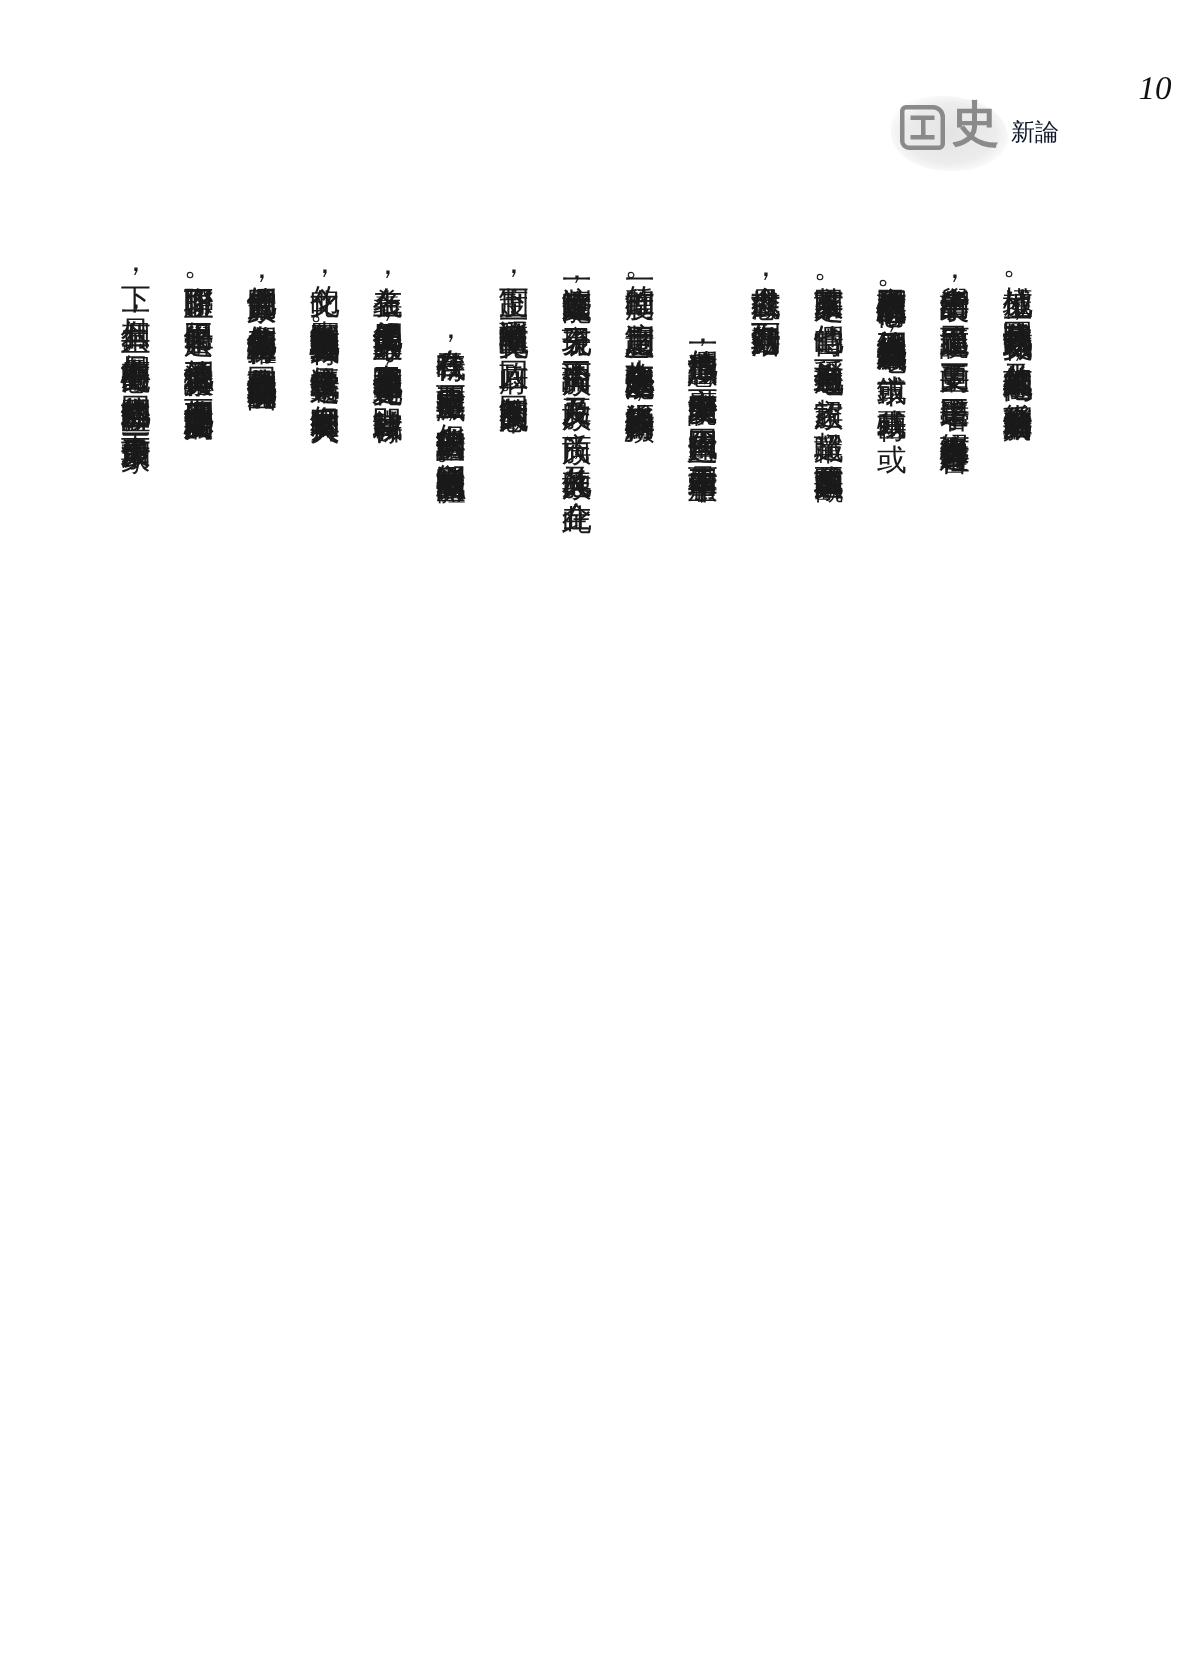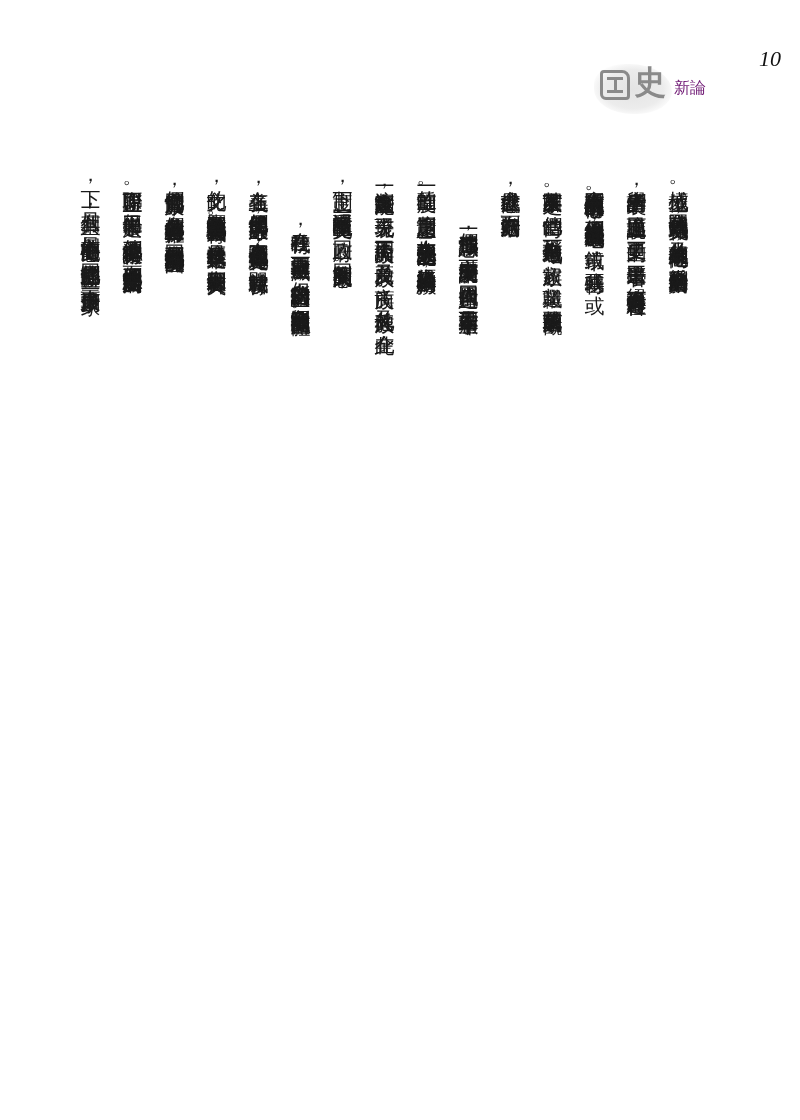--- a/index.html
+++ b/index.html
@@ -75,21 +75,21 @@
       font-size: 32px;
       font-weight: bold;
       color: #8a8a8a;
       line-height: 1;
     }
     .logo-subtitle {
       position: absolute;
       left: 80px;
       top: 14px;
       font-size: 16px;
-      color: #701a75;
+      color: #0f172a;
       letter-spacing: 0px;
     }
     .text-body {
       position: absolute;
       top: 175px;
       right: 100px;
       height: 850px;
       writing-mode: vertical-rl;
       font-size: 20px;
       line-height: 42px;

